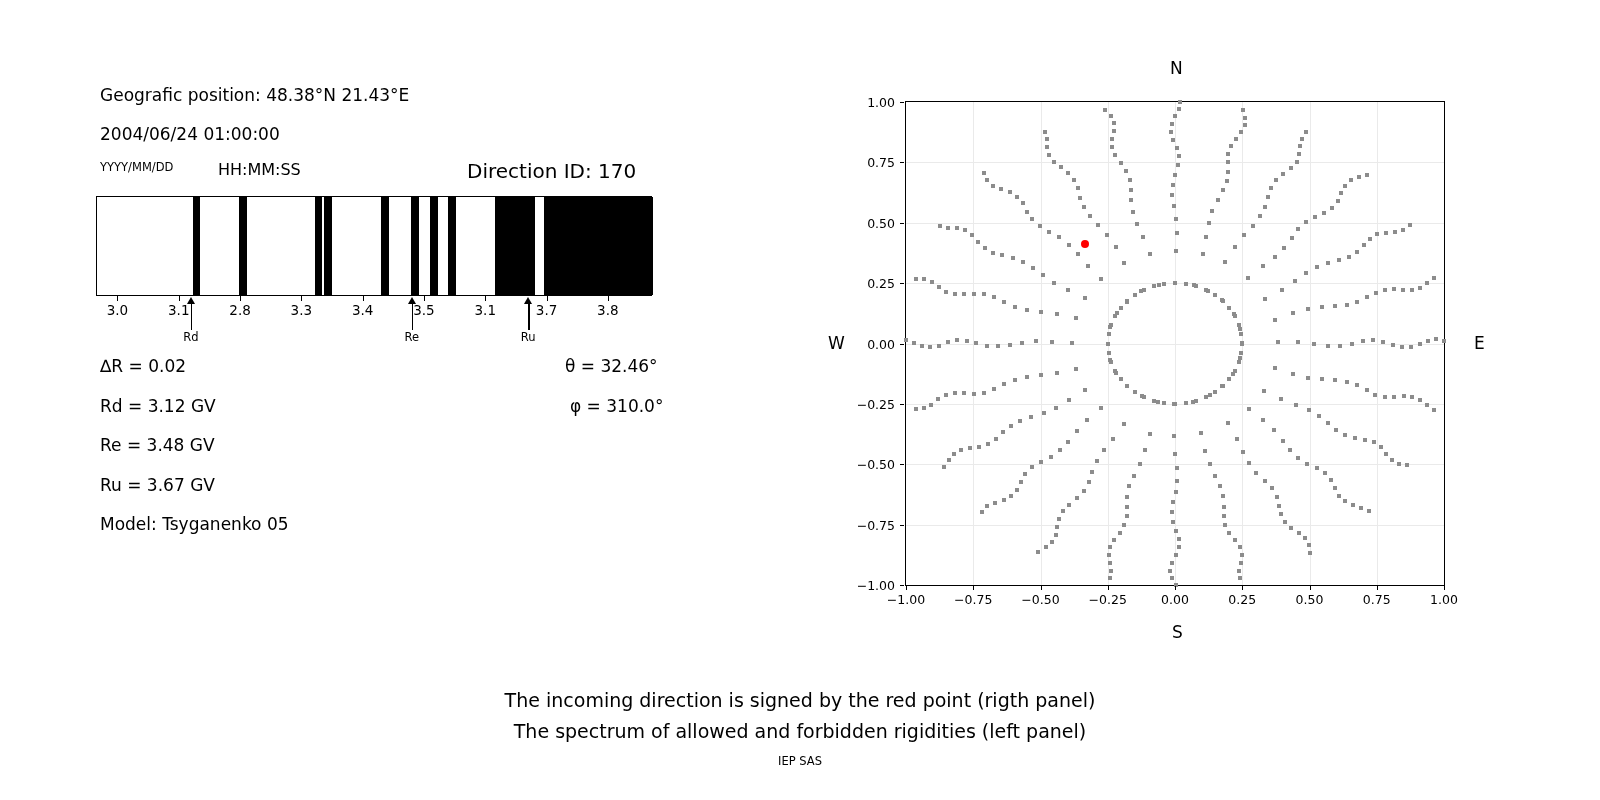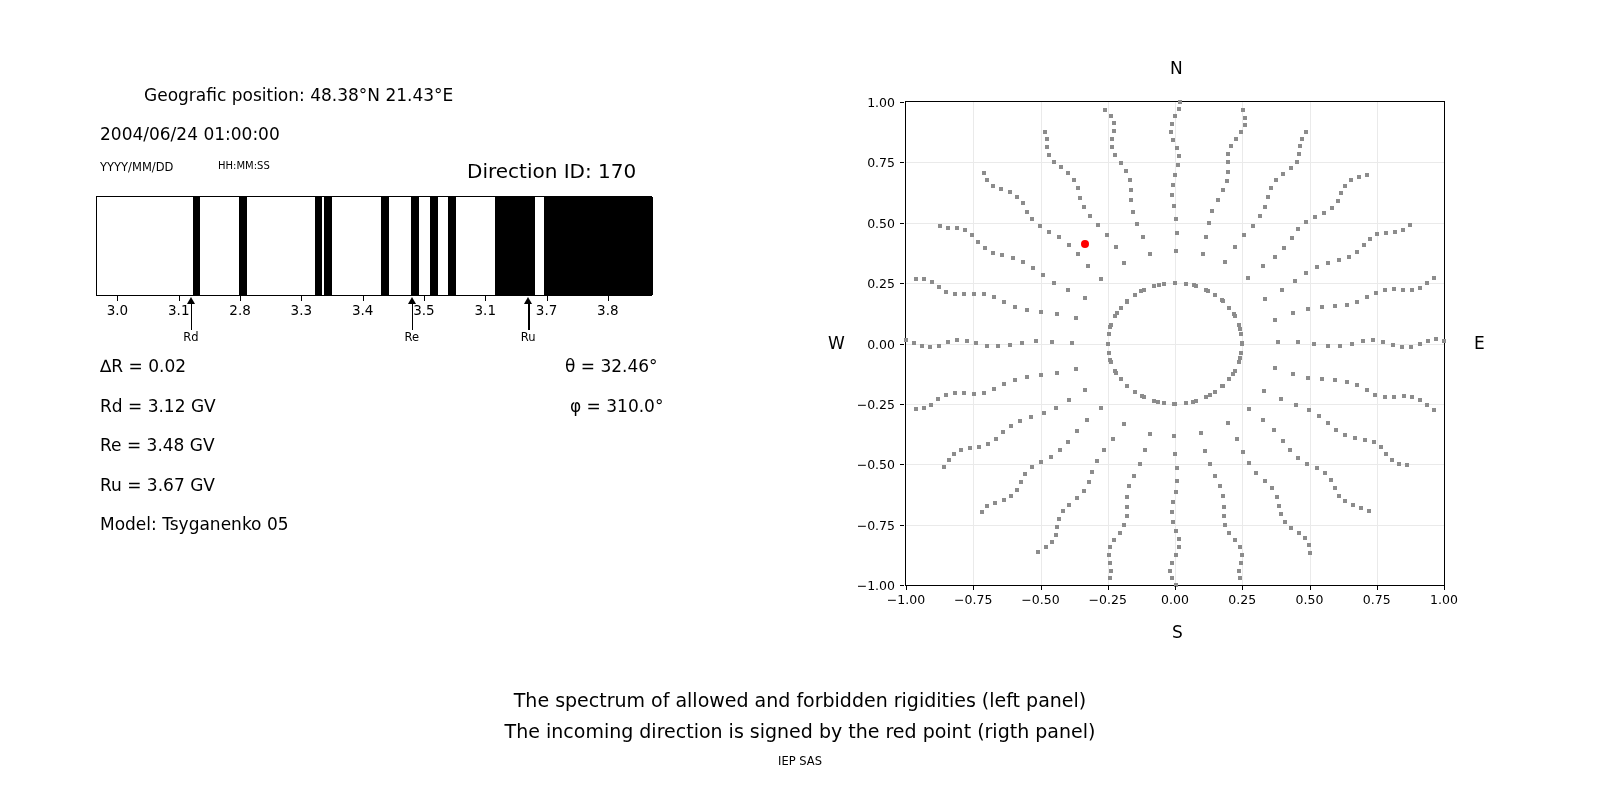--- a/index.html
+++ b/index.html
@@ -7,24 +7,24 @@
   body{
     width:1600px;height:800px;background:#ffffff;
     font-family:"DejaVu Sans","Liberation Sans",sans-serif;
     color:#000000;position:relative;overflow:hidden;
   }
   .panel{position:absolute;}
 
   
   #left-panel{left:0;top:0;width:760px;height:640px;}
   .info-line{position:absolute;font-size:17px;color:#000;white-space:nowrap;}
-  #geo-position{left:100px;top:85px;margin-left:44px;}
+  #geo-position{left:100px;top:85px;}
   #datetime{left:100px;top:124px;}
   #date-format-hint{left:100px;top:160px;font-size:11.5px;}
-  #time-format-hint{left:218px;top:160px;font-size:10px;}
+  #time-format-hint{left:218px;top:160px;font-size:16px;}
   #direction-id{left:467px;top:159px;font-size:20px;}
 
   
   #spectrum-wrap{position:absolute;left:96px;top:196px;width:556px;height:100px;}
   #spectrum-bar{position:absolute;left:0;top:0;width:556px;height:100px;
     background:#ffffff;border:1.2px solid #000000;box-sizing:border-box;}
   .band{position:absolute;top:0;height:100%;background:#000000;}
 
   
   #spectrum-axis{position:absolute;left:96px;top:296px;width:556px;height:40px;}
@@ -642,16 +642,16 @@
       <div class="ax-tick-y" style="left: 60px; top: 222.75px;"></div>
       <div class="ax-label-y" style="left: 7px; width: 48px; top: 222.75px;">0.50</div>
       <div class="ax-tick-y" style="left: 60px; top: 162.375px;"></div>
       <div class="ax-label-y" style="left: 7px; width: 48px; top: 162.375px;">0.75</div>
       <div class="ax-tick-y" style="left: 60px; top: 102px;"></div>
       <div class="ax-label-y" style="left: 7px; width: 48px; top: 102px;">1.00</div>
     </div>
 </div>
 
 <div id="caption">
+  <div class="caption-line">The incoming direction is signed by the red point (rigth panel)</div>
   <div class="caption-line">The spectrum of allowed and forbidden rigidities (left panel)</div>
-  <div class="caption-line">The incoming direction is signed by the red point (rigth panel)</div>
 </div>
 <div id="footer">IEP SAS</div>
 
 </body></html>

